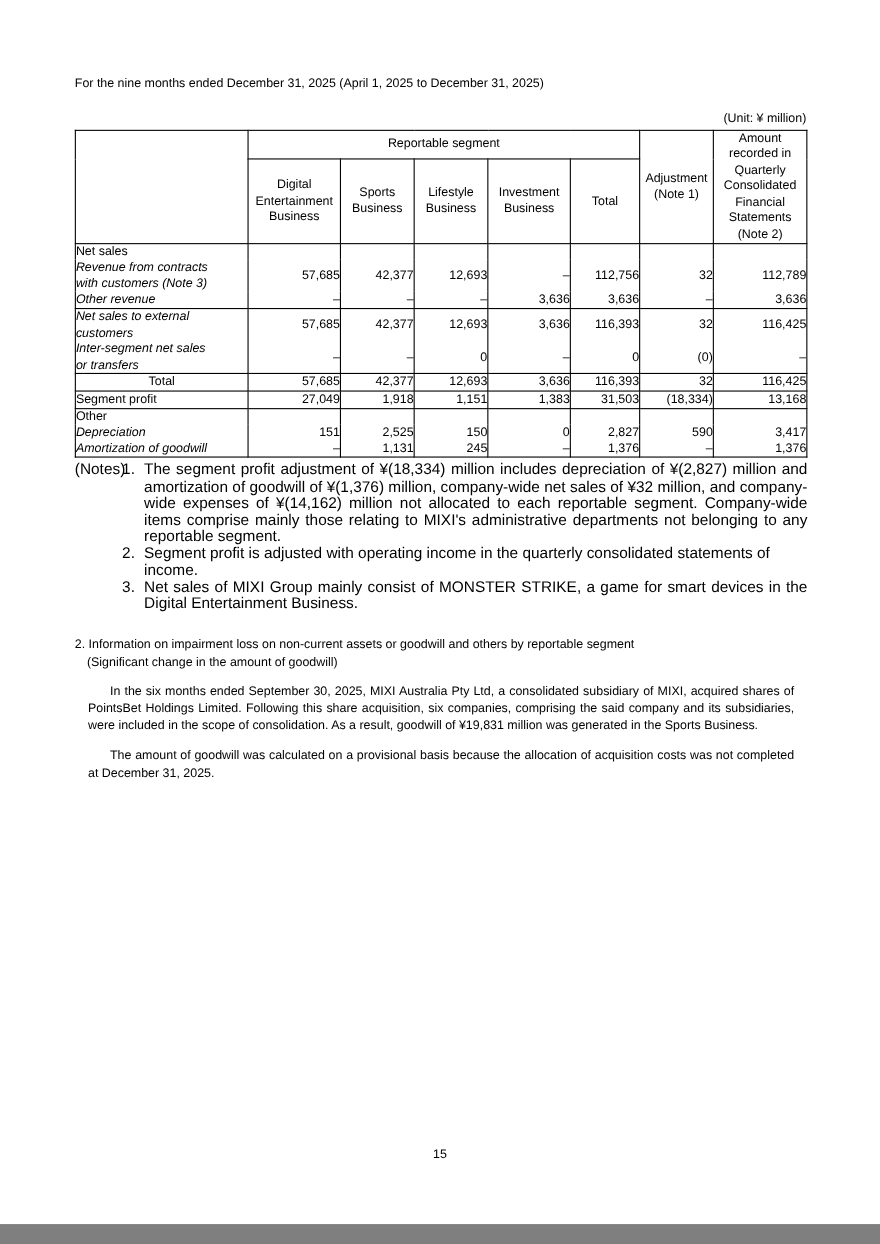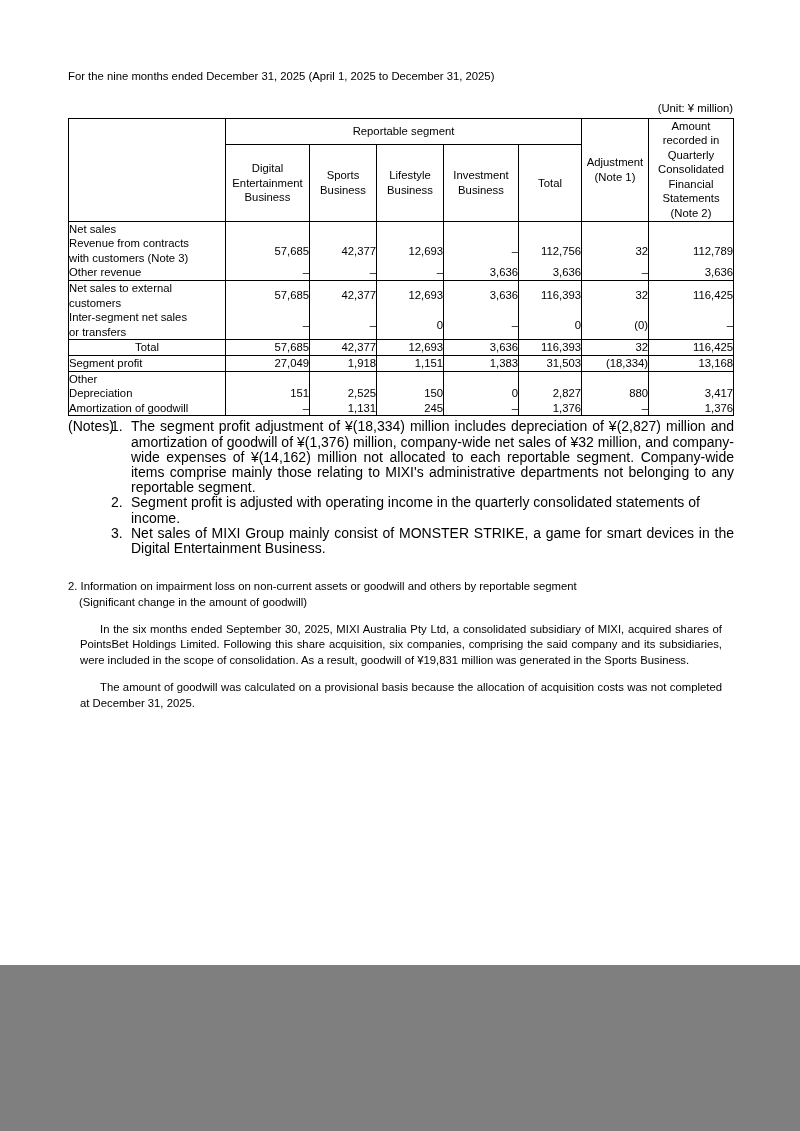--- a/index.html
+++ b/index.html
@@ -7,21 +7,21 @@
     padding: 0;
     background: #807f7f;
   }
   body {
     font-family: "Liberation Sans", sans-serif;
     color: #000;
   }
   .page {
     position: relative;
     width: 800px;
-    height: 965px;
+    height: 1113px;
     background: #ffffff;
     overflow: hidden;
     box-sizing: border-box;
   }
   .sheet {
     position: absolute;
     left: 68px;
     top: 68px;
     width: 666px;
   }
@@ -61,21 +61,21 @@
   .num {
     text-align: right;
     padding-right: 5px;
     white-space: nowrap;
   }
   .lbl {
     text-align: left;
     padding-left: 6px;
     white-space: nowrap;
   }
-  .lbl-ind { padding-left: 14px; }
+  .lbl-ind { padding-left: 14px; font-style: italic; }
   .lbl-c { text-align: center; }
 
   
   .nb-b { border-bottom: none !important; }
   .nb-t { border-top: none !important; }
 
   
   .notes {
     margin-top: 3px;
     font-size: 14px;
@@ -301,21 +301,21 @@
           <td class="num nb-b"></td>
           <td class="num nb-b"></td>
         </tr>
         <tr>
           <td class="lbl lbl-ind nb-b nb-t">Depreciation</td>
           <td class="num nb-b nb-t">151</td>
           <td class="num nb-b nb-t">2,525</td>
           <td class="num nb-b nb-t">150</td>
           <td class="num nb-b nb-t">0</td>
           <td class="num nb-b nb-t">2,827</td>
-          <td class="num nb-b nb-t">880</td>
+          <td class="num nb-b nb-t">590</td>
           <td class="num nb-b nb-t">3,417</td>
         </tr>
         <tr>
           <td class="lbl lbl-ind nb-t">Amortization of goodwill</td>
           <td class="num nb-t">–</td>
           <td class="num nb-t">1,131</td>
           <td class="num nb-t">245</td>
           <td class="num nb-t">–</td>
           <td class="num nb-t">1,376</td>
           <td class="num nb-t">–</td>

